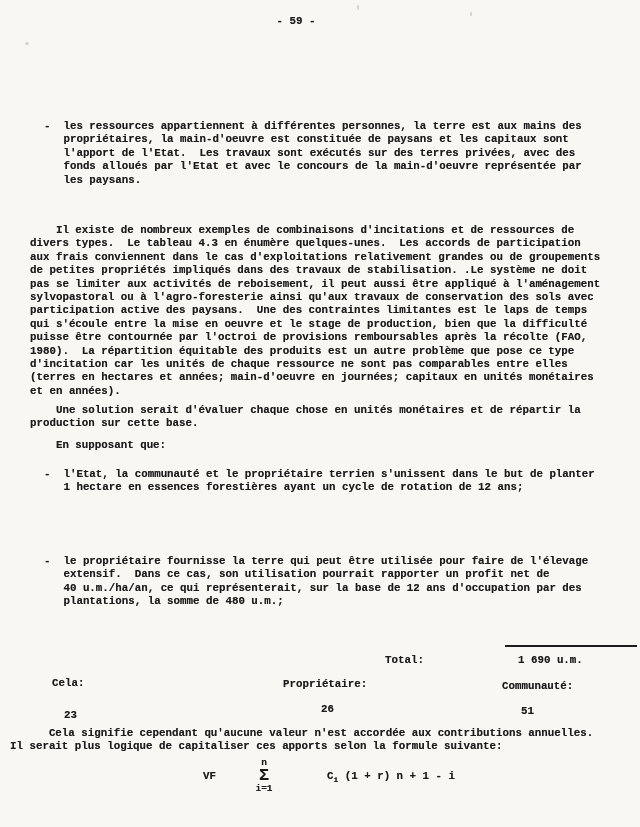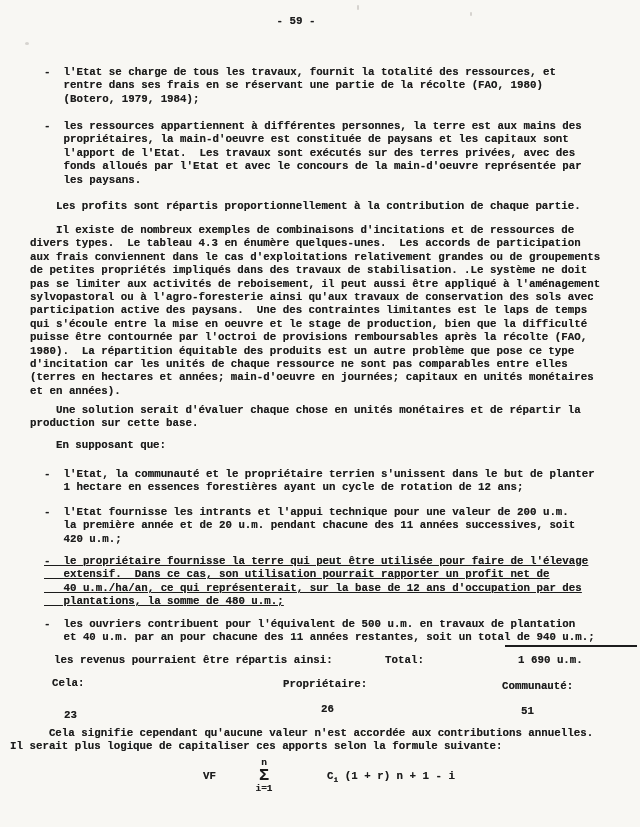--- a/index.html
+++ b/index.html
@@ -64,31 +64,27 @@
 <body>
 
 <div class="page">
 
   <div class="txt center" style="top:15px;">- 59 -</div>
 
   <div class="speck" style="left:25px;top:42px;width:4px;height:3px;"></div>
   <div class="speck" style="left:357px;top:5px;width:2px;height:5px;border-radius:1px;"></div>
   <div class="speck" style="left:470px;top:12px;width:2px;height:4px;border-radius:1px;"></div>
 
-  <div class="txt" style="left:44px;top:66px;">-  l'Etat se charge de tous les travaux, fournit la totalité des ressources, et
-   rentre dans ses frais en se réservant une partie de la récolte (FAO, 1980)
-   (Botero, 1979, 1984);</div>
 
   <div class="txt" style="left:44px;top:120px;">-  les ressources appartiennent à différentes personnes, la terre est aux mains des
    propriétaires, la main-d'oeuvre est constituée de paysans et les capitaux sont
    l'apport de l'Etat.  Les travaux sont exécutés sur des terres privées, avec des
    fonds alloués par l'Etat et avec le concours de la main-d'oeuvre représentée par
    les paysans.</div>
 
-  <div class="txt" style="left:30px;top:200px;">    Les profits sont répartis proportionnellement à la contribution de chaque partie.</div>
 
   <div class="txt" style="left:30px;top:224px;">    Il existe de nombreux exemples de combinaisons d'incitations et de ressources de
 divers types.  Le tableau 4.3 en énumère quelques-unes.  Les accords de participation
 aux frais conviennent dans le cas d'exploitations relativement grandes ou de groupements
 de petites propriétés impliqués dans des travaux de stabilisation. .Le système ne doit
 pas se limiter aux activités de reboisement, il peut aussi être appliqué à l'aménagement
 sylvopastoral ou à l'agro-foresterie ainsi qu'aux travaux de conservation des sols avec
 participation active des paysans.  Une des contraintes limitantes est le laps de temps
 qui s'écoule entre la mise en oeuvre et le stage de production, bien que la difficulté
 puisse être contournée par l'octroi de provisions remboursables après la récolte (FAO,
@@ -98,35 +94,29 @@
 et en années).</div>
 
   <div class="txt" style="left:30px;top:404px;">    Une solution serait d'évaluer chaque chose en unités monétaires et de répartir la
 production sur cette base.</div>
 
   <div class="txt" style="left:30px;top:439px;">    En supposant que:</div>
 
   <div class="txt" style="left:44px;top:468px;">-  l'Etat, la communauté et le propriétaire terrien s'unissent dans le but de planter
    1 hectare en essences forestières ayant un cycle de rotation de 12 ans;</div>
 
-  <div class="txt" style="left:44px;top:506px;">-  l'Etat fournisse les intrants et l'appui technique pour une valeur de 200 u.m.
-   la première année et de 20 u.m. pendant chacune des 11 années successives, soit
-   420 u.m.;</div>
 
-  <div class="txt" style="left:44px;top:555px;text-decoration:underline;">-  le propriétaire fournisse la terre qui peut être utilisée pour faire de l'élevage
+  <div class="txt" style="left:44px;top:555px;">-  le propriétaire fournisse la terre qui peut être utilisée pour faire de l'élevage
    extensif.  Dans ce cas, son utilisation pourrait rapporter un profit net de
    40 u.m./ha/an, ce qui représenterait, sur la base de 12 ans d'occupation par des
    plantations, la somme de 480 u.m.;</div>
 
-  <div class="txt" style="left:44px;top:618px;">-  les ouvriers contribuent pour l'équivalent de 500 u.m. en travaux de plantation
-   et 40 u.m. par an pour chacune des 11 années restantes, soit un total de 940 u.m.;</div>
 
   <div class="rule" style="left:505px;top:645px;width:132px;"></div>
 
-  <div class="txt" style="left:54px;top:654px;">les revenus pourraient être répartis ainsi:</div>
   <div class="txt" style="left:385px;top:654px;">Total:</div>
   <div class="txt" style="left:518px;top:654px;">1 690 u.m.</div>
 
   <div class="txt" style="left:52px;top:677px;">Cela:</div>
   <div class="txt" style="left:283px;top:678px;">Propriétaire:</div>
   <div class="txt" style="left:502px;top:680px;">Communauté:</div>
 
   <div class="txt" style="left:64px;top:701px;margin-top:8px;">23</div>
   <div class="txt" style="left:321px;top:703px;">26</div>
   <div class="txt" style="left:521px;top:705px;">51</div>

